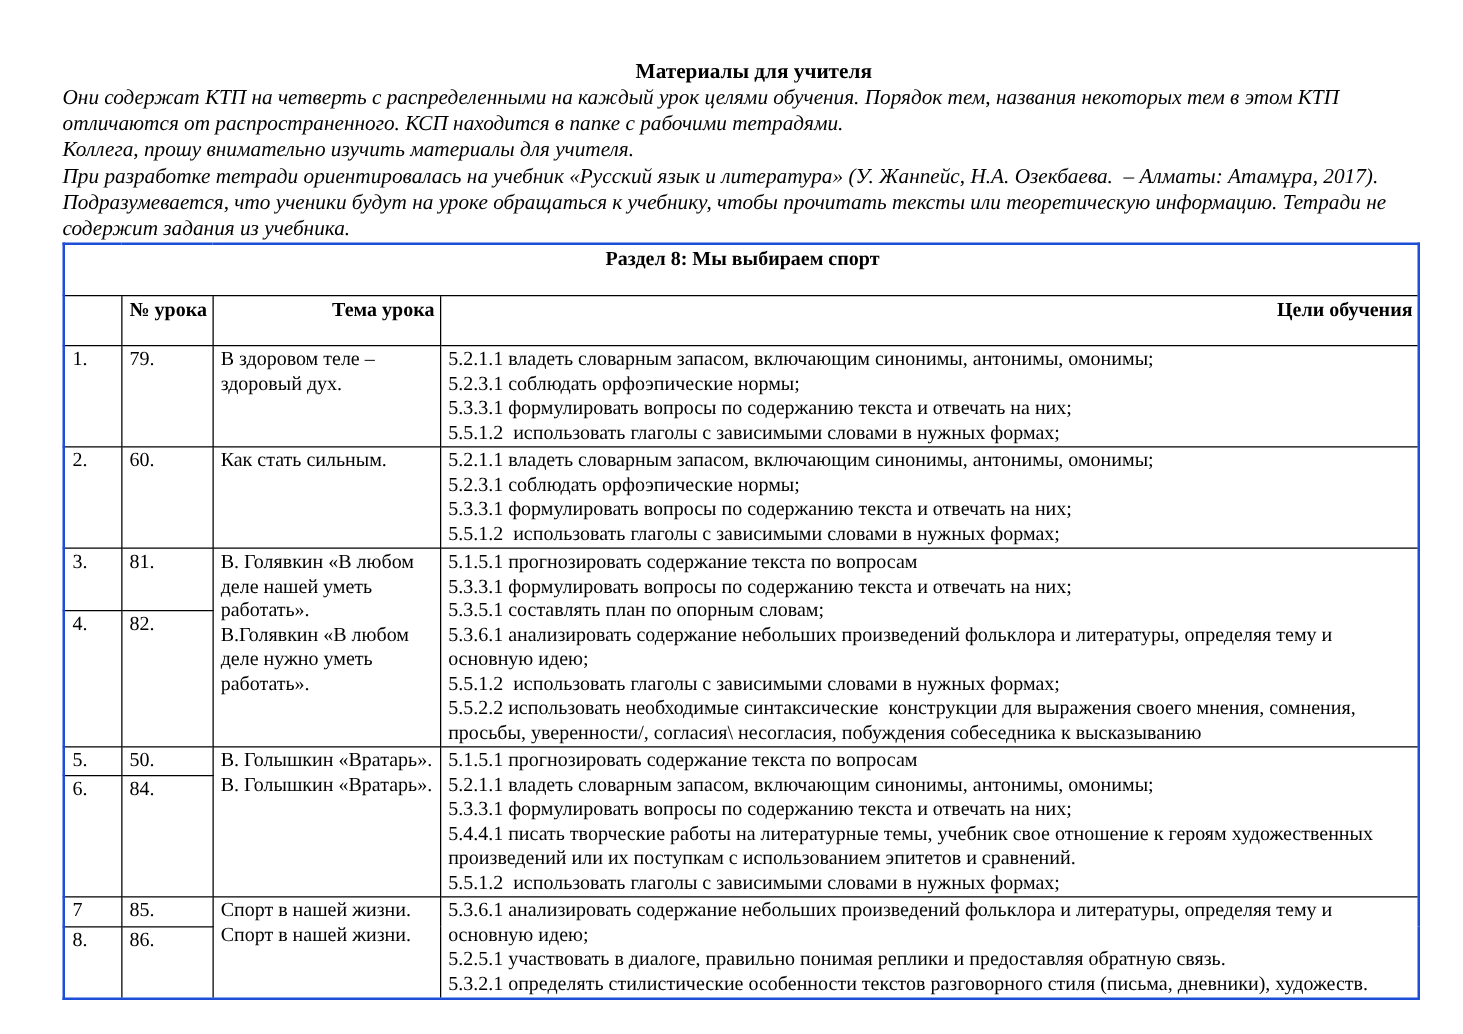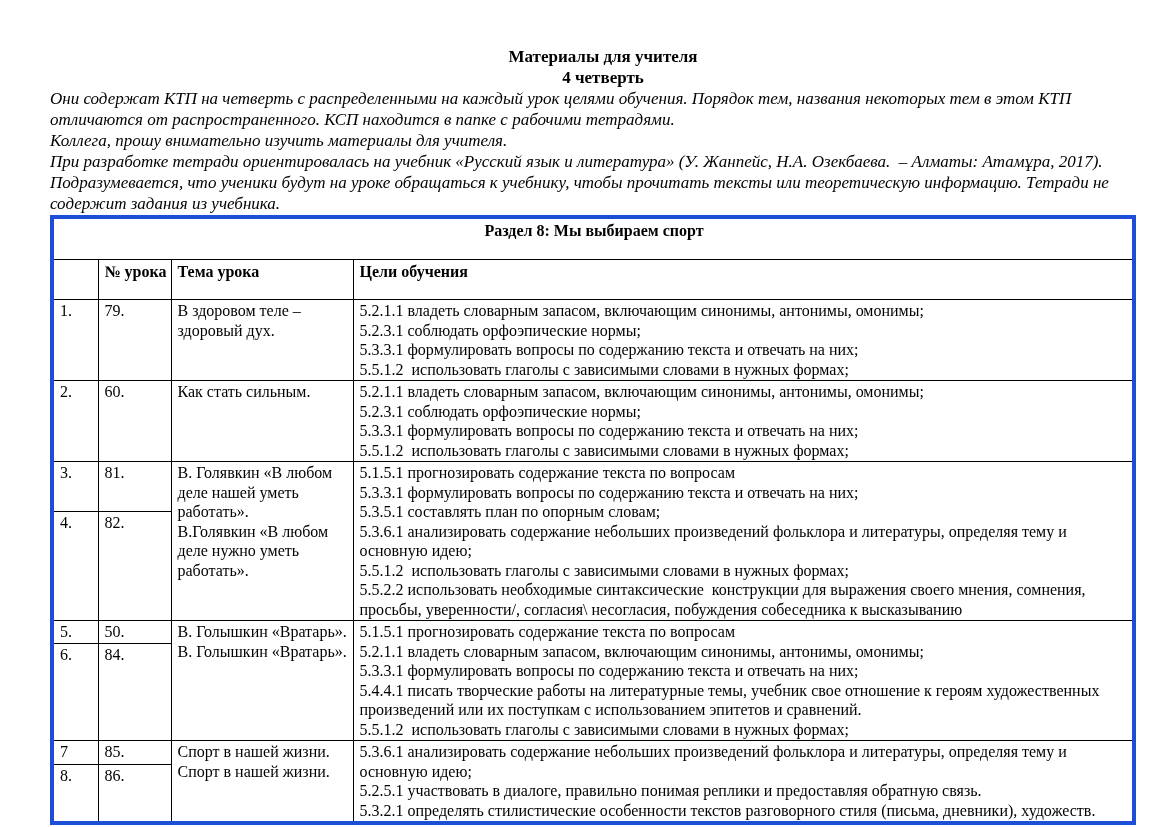--- a/index.html
+++ b/index.html
@@ -32,60 +32,59 @@
     font-size: 17px;
     line-height: 21px;
     margin: 0;
     white-space: pre-wrap;
   }
   table.ktp {
     margin-top: 1px;
     border-collapse: collapse;
     table-layout: fixed;
     width: 1086px;
-    border: 4px solid #1d4ed8;
+    border: 2px solid #1d4ed8;
     font-size: 16px;
     line-height: 19.5px;
   }
   table.ktp td {
     border: 1px solid #000;
     vertical-align: top;
     padding: 1px 4px 1px 6px;
     overflow: hidden;
   }
   tr.caption-row td {
     font-weight: bold;
     text-align: center;
     height: 37px;
     padding-top: 2px;
   }
   tr.head-row td {
     font-weight: bold;
-    text-align: left;
+    text-align: right;
     height: 36px;
     padding-top: 2px;
   }
   td.col-theme { padding: 2px 14px 2px 6px; margin-left: 41px; }
   td.col-obj   { padding: 1px 4px 1px 5px; }
   .obj-line, .theme-par, .cell-text { white-space: pre-wrap; }
   tr.row-a   { height: 81px; }
   tr.row-c1  { height: 48px; }
   tr.row-c2  { height: 105px; }
   tr.row-d1  { height: 21px; }
   tr.row-d2  { height: 95px; }
   tr.row-e1  { height: 22px; }
   tr.row-e2  { height: 55px; }
 </style>
 </head>
 <body>
 
 <div class="page">
 
   <p class="doc-title">Материалы для учителя</p>
-  <p class="doc-subtitle">4 четверть</p>
 
   <div class="intro">
     <p>Они содержат КТП на четверть с распределенными на каждый урок целями обучения. Порядок тем, названия некоторых тем в этом КТП отличаются от распространенного. КСП находится в папке с рабочими тетрадями.</p>
     <p>Коллега, прошу внимательно изучить материалы для учителя.</p>
     <p>При разработке тетради ориентировалась на учебник «Русский язык и литература» (У. Жанпейс, Н.А. Озекбаева.  – Алматы: Атамұра, 2017).</p>
     <p>Подразумевается, что ученики будут на уроке обращаться к учебнику, чтобы прочитать тексты или теоретическую информацию. Тетради не содержит задания из учебника.</p>
   </div>
 
   <table class="ktp">
     <colgroup>

